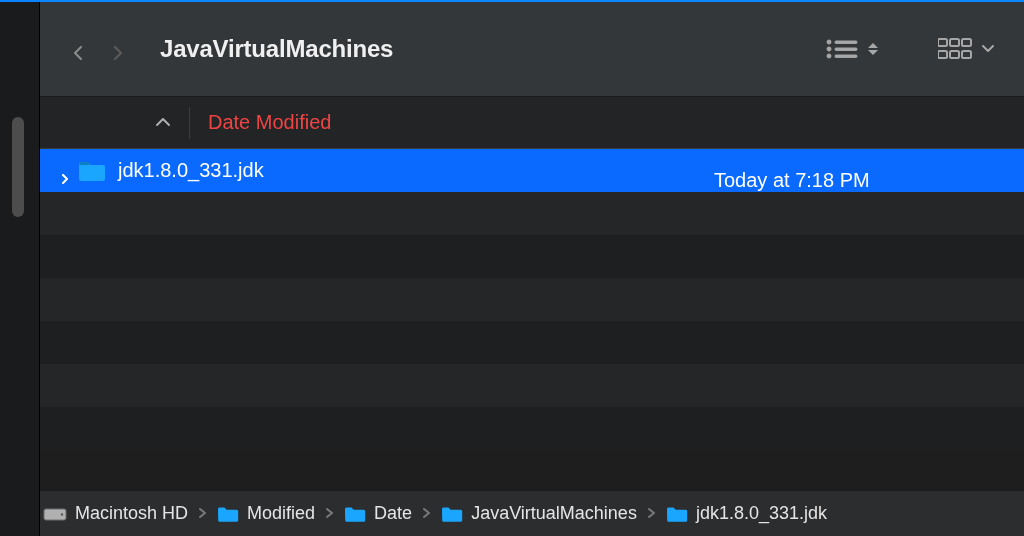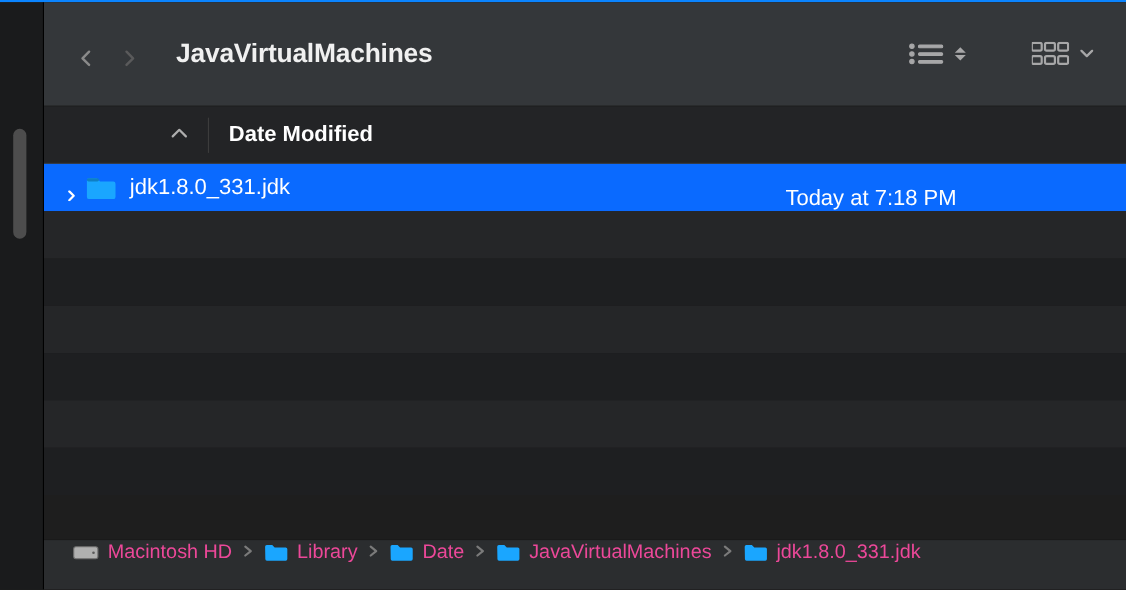--- a/index.html
+++ b/index.html
@@ -129,22 +129,22 @@
     }
     .col-divider {
       width: 1px;
       height: 32px;
       background: #3c3c3c;
     }
     .col-date {
       width: 328px;
       padding-left: 18px;
       font-size: 20px;
-      font-weight: 700;
-      color: #ffffff;
+      font-weight: 400;
+      color: #ef4444;
     }
     .rows {
       flex: 1;
       display: flex;
       flex-direction: column;
     }
     .row {
       height: 43px;
       display: flex;
       align-items: center;
@@ -182,25 +182,25 @@
       width: 328px;
       padding-left: 18px;
       margin-top: 20px;
     }
 
     .pathbar {
       height: 46px;
       background: #2b2d2f;
       border-top: 1px solid #1a1a1a;
       display: flex;
-      align-items: flex-start;
-      padding: 0 26px;
+      align-items: center;
+      padding: 0 3px;
       gap: 10px;
       font-size: 18px;
-      color: #ec4899;
+      color: #e5e5e5;
     }
     .path-seg {
       display: flex;
       align-items: center;
       gap: 8px;
       cursor: pointer;
     }
     .path-sep svg {
       stroke: #7a7a7a;
       stroke-width: 2;
@@ -319,21 +319,21 @@
     <span class="path-sep"><svg width="9" height="12" viewBox="0 0 9 12">
           <polyline points="2,2 7,6 2,10"></polyline>
         </svg></span>
 
     <div class="path-seg">
       <span class="mini-folder">
         <svg viewBox="0 0 22 18" width="22" height="18">
             <path d="M1 4 a1.5 1.5 0 0 1 1.5-1.5 h5 l2.2 2.2 h10 a1.5 1.5 0 0 1 1.5 1.5 v9 a1.5 1.5 0 0 1 -1.5 1.5 h-17 a1.5 1.5 0 0 1 -1.5-1.5 z" fill="#1aa6ff"></path>
           </svg>
       </span>
-      <span>Library</span>
+      <span>Modified</span>
     </div>
     <span class="path-sep"><svg width="9" height="12" viewBox="0 0 9 12">
           <polyline points="2,2 7,6 2,10"></polyline>
         </svg></span>
 
     <div class="path-seg">
       <span class="mini-folder">
         <svg viewBox="0 0 22 18" width="22" height="18">
             <path d="M1 4 a1.5 1.5 0 0 1 1.5-1.5 h5 l2.2 2.2 h10 a1.5 1.5 0 0 1 1.5 1.5 v9 a1.5 1.5 0 0 1 -1.5 1.5 h-17 a1.5 1.5 0 0 1 -1.5-1.5 z" fill="#1aa6ff"></path>
           </svg>

